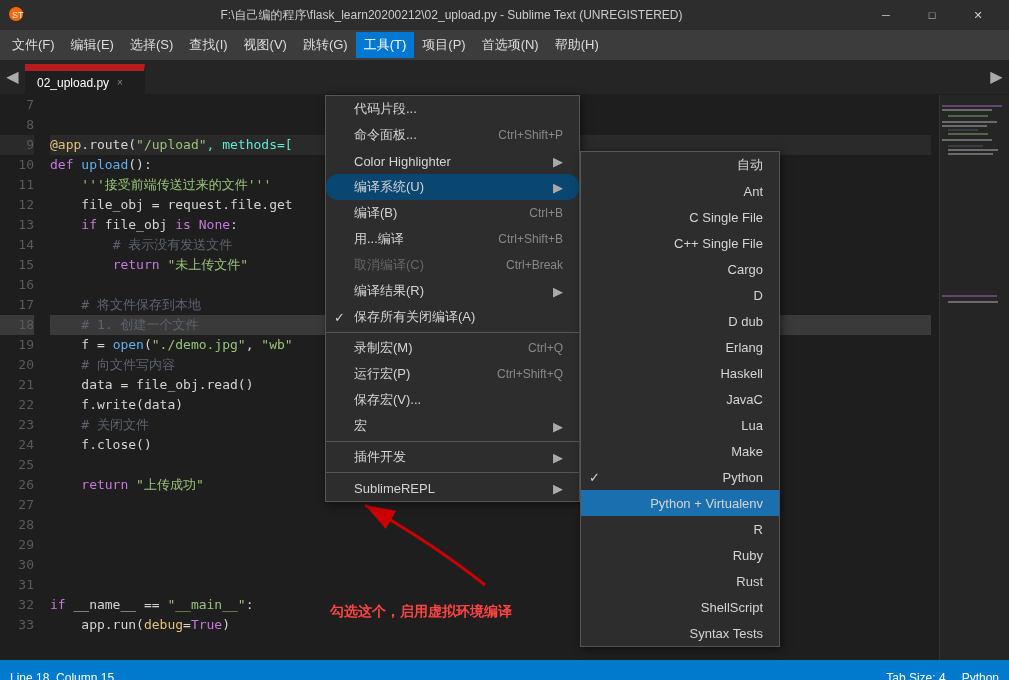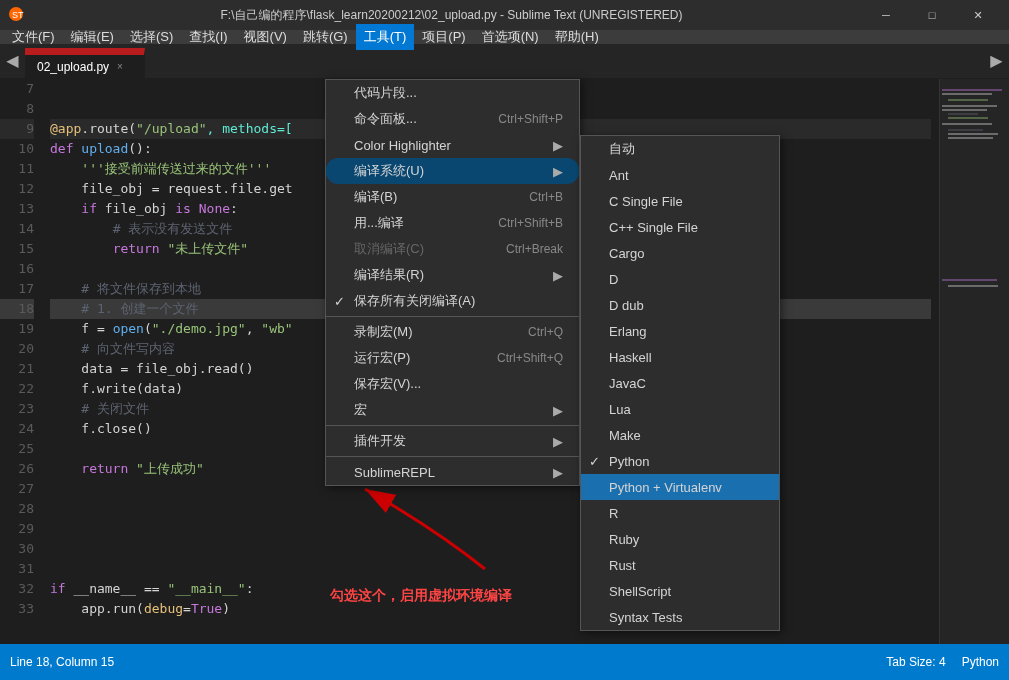--- a/index.html
+++ b/index.html
@@ -11,21 +11,21 @@
       padding: 0 8px; color: #ccc; font-size: 12px; user-select: none;
     }
     #titlebar .controls { display: flex; gap: 0; }
     #titlebar .controls span {
       width: 46px; height: 30px; display: flex; align-items: center; justify-content: center;
       font-size: 11px; cursor: pointer;
     }
 
     
     #menubar {
-      height: 14px; background: #3c3c3c; display: flex; align-items: center;
+      height: 30px; background: #3c3c3c; display: flex; align-items: center;
       padding: 0 4px; color: #ddd; font-size: 13px; user-select: none;
     }
     .menu-item {
       padding: 2px 8px; cursor: pointer; height: 26px; display: flex; align-items: center;
     }
     .menu-item.active { background: #0078d4; color: white; }
 
     
     #tabbar {
       height: 35px; background: #252526; display: flex; align-items: flex-end;
@@ -103,21 +103,21 @@
 
     
     #submenu-compile {
       position: absolute; left: 580px; top: 56px;
       background: #2d2d2d; border: 1px solid #555; color: #d4d4d4;
       font-size: 13px; z-index: 101; min-width: 200px;
       box-shadow: 2px 2px 8px rgba(0,0,0,0.5);
     }
     #submenu-compile .menu-row {
       display: flex; align-items: center; padding: 4px 16px 4px 28px;
-      cursor: pointer; height: 26px; white-space: nowrap; position: relative;
+      cursor: pointer; height: 26px; white-space: nowrap; position: relative; justify-content: flex-end;
     }
     #submenu-compile .menu-row.selected-item { background: #094771; }
     #submenu-compile .menu-row .checkmark { position: absolute; left: 8px; color: #d4d4d4; }
 
     
     #arrow-svg { position: absolute; left: 320px; top: 380px; z-index: 50; }
   </style>
 </head>
 <body>
 

